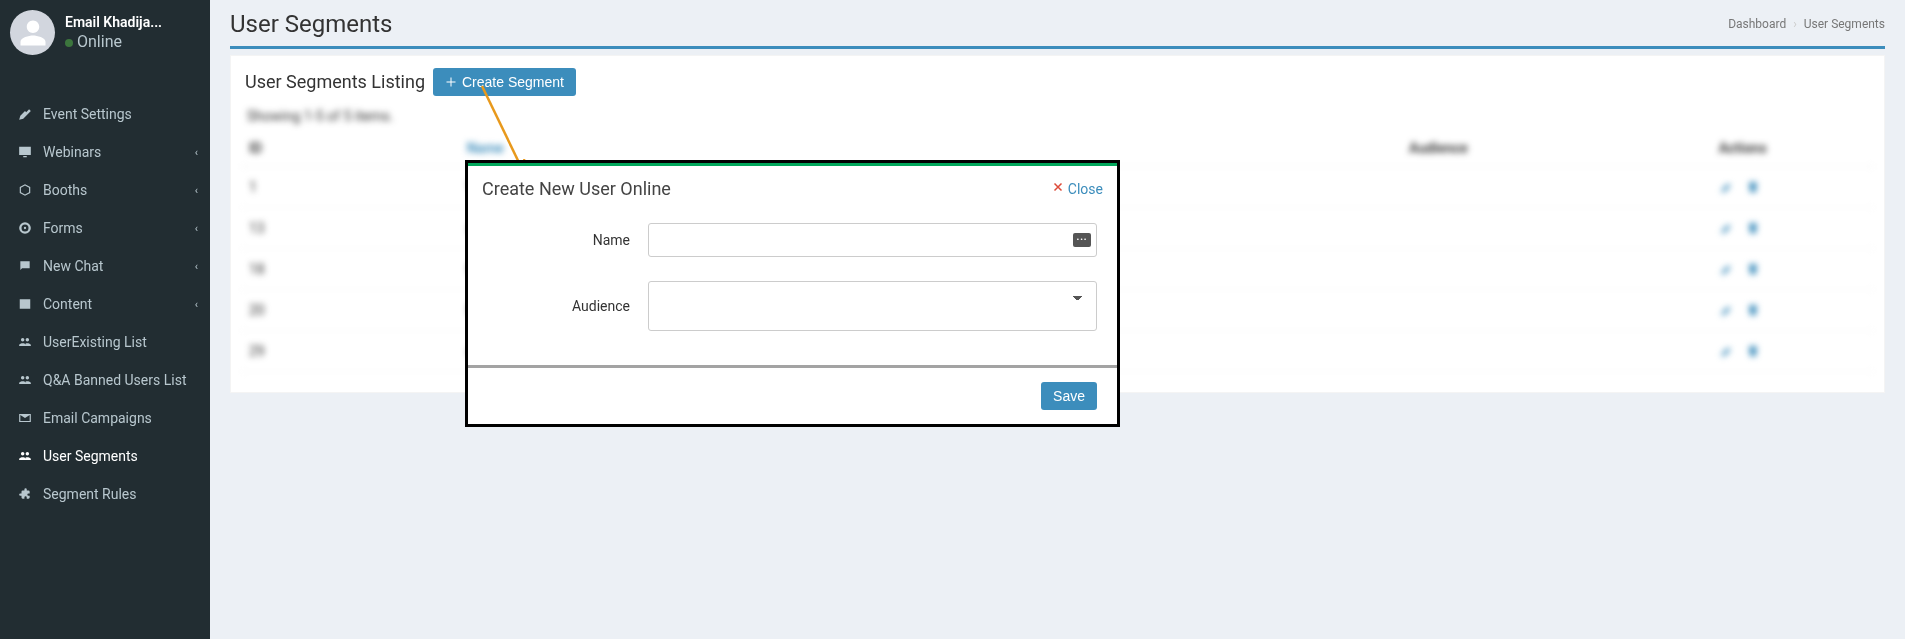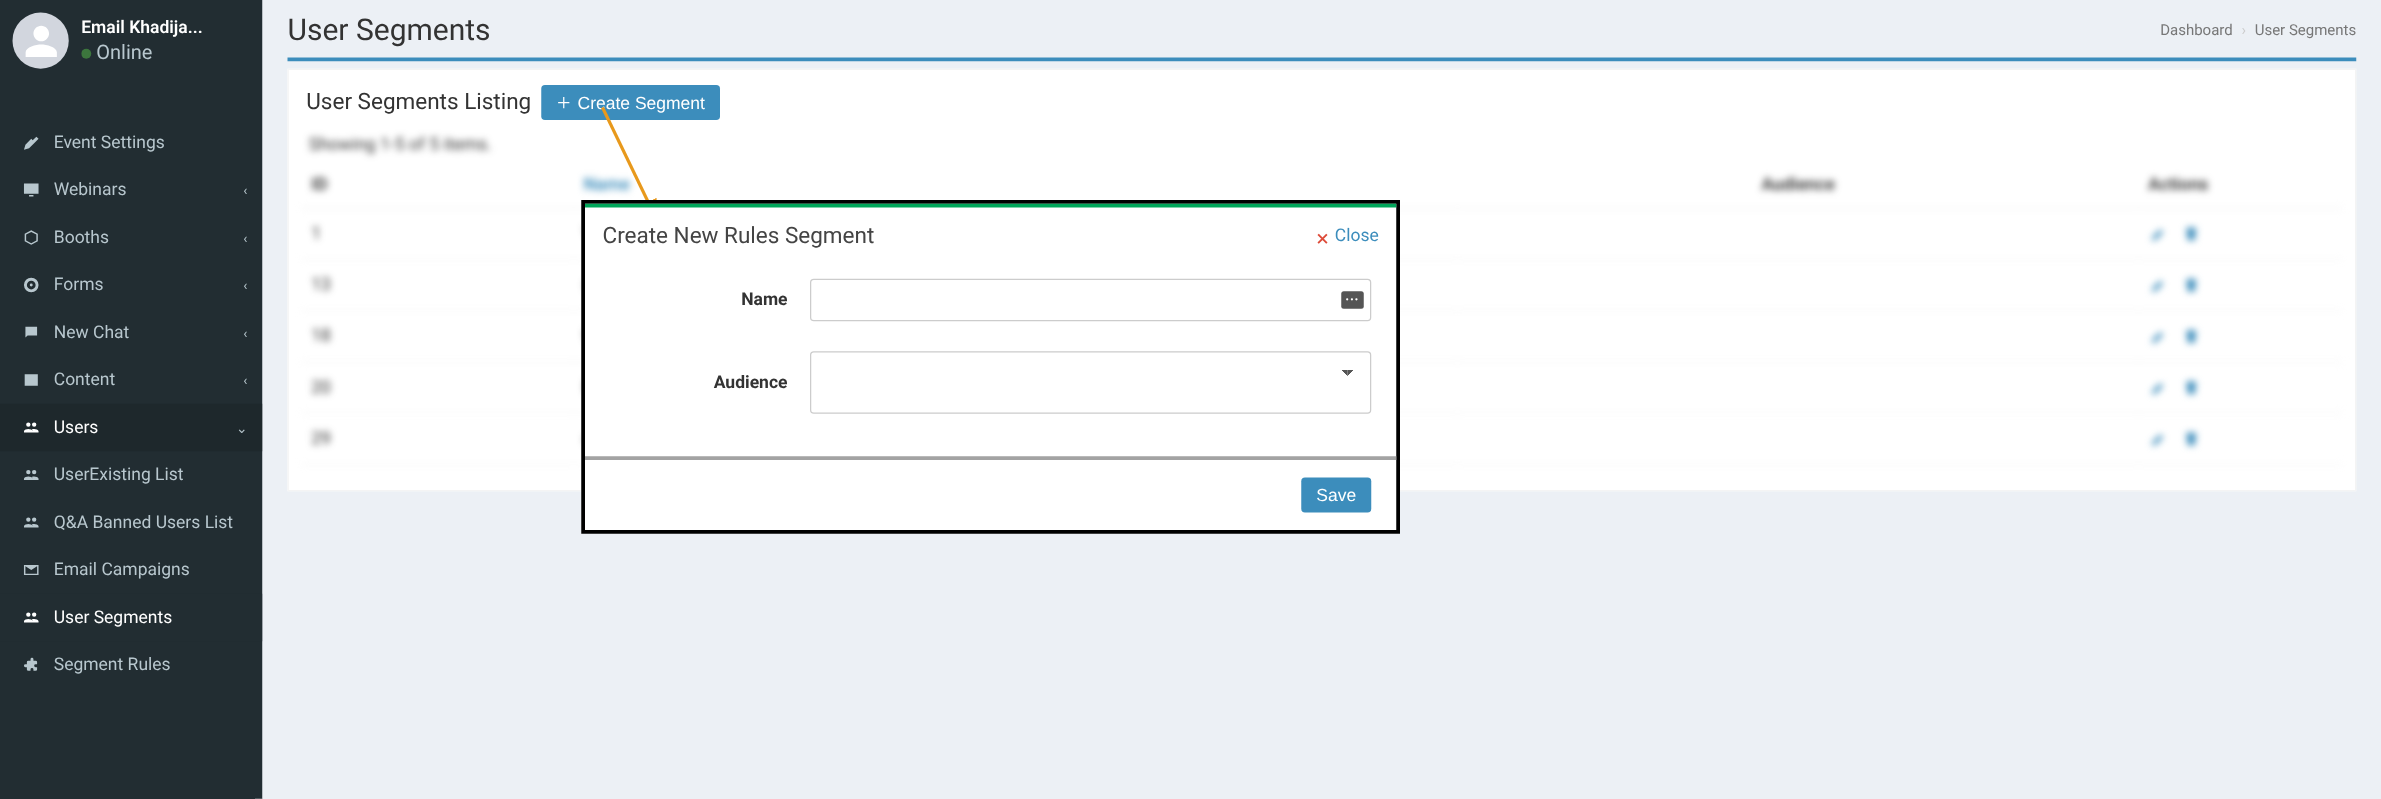--- a/index.html
+++ b/index.html
@@ -122,25 +122,25 @@
   width:655px;
   background:#fff;
   border:3px solid #000;
 }
 .modal-topbar { height:3px; background:#00a65a; }
 .modal-header {
   display:flex; justify-content:space-between; align-items:center;
   padding: 12px 14px 8px 14px;
 }
 .modal-title { font-size:18px; font-weight:400; color:#444; }
-.modal-close { color:#3c8dbc; cursor:pointer; font-size:14px; display:flex; align-items:flex-end; gap:4px;}
+.modal-close { color:#3c8dbc; cursor:pointer; font-size:14px; display:flex; align-items:flex-start; gap:4px;}
 .modal-close svg { width:12px; height:12px; fill:#dd4b39;}
 .modal-body { padding: 16px 20px 10px 20px; }
 .form-row { display:flex; align-items:center; margin-bottom:24px; }
-.form-label { width:160px; text-align:right; font-weight:700; padding-right:18px; font-size:14px; color:#333;}
+.form-label { width:160px; text-align:right; font-weight:400; padding-right:18px; font-size:14px; color:#333;}
 .form-field { flex:1; }
 .input-text {
   width:100%; height:34px; padding:6px 30px 6px 10px;
   border:1px solid #ccc; border-radius:3px; font-size:14px;
   position:relative;
 }
 .input-wrap { position:relative; }
 .input-suffix-icon {
   position:absolute; right:6px; top:50%; transform:translateY(-50%);
   width:18px; height:14px; background:#555; border-radius:2px;
@@ -224,29 +224,20 @@
       <span class="chevron">‹</span>
     </li>
     <li class="nav-item">
       <span class="nav-icon">
           <svg viewBox="0 0 24 24">
             <path d="M3 4h18v16H3V4zm3 11l3-4 3 3 4-5 3 6H6z"></path>
           </svg>
         </span>
       <span>Content</span>
       <span class="chevron">‹</span>
-    </li>
-    <li class="nav-item active">
-      <span class="nav-icon">
-          <svg viewBox="0 0 24 24">
-            <path d="M8 11a3 3 0 100-6 3 3 0 000 6zm8 0a3 3 0 100-6 3 3 0 000 6zM2 19v-2c0-2 4-3 6-3s6 1 6 3v2H2zm12 0v-2c0-1-.5-1.8-1.3-2.4 1-.4 2.2-.6 3.3-.6 2 0 6 1 6 3v2h-8z"></path>
-          </svg>
-        </span>
-      <span>Users</span>
-      <span class="chevron">⌄</span>
     </li>
     <ul class="nav-sub">
       <li class="nav-item">
         <span class="nav-icon">
             <svg viewBox="0 0 24 24">
               <path d="M8 11a3 3 0 100-6 3 3 0 000 6zm8 0a3 3 0 100-6 3 3 0 000 6zM2 19v-2c0-2 4-3 6-3s6 1 6 3v2H2zm12 0v-2c0-1-.5-1.8-1.3-2.4 1-.4 2.2-.6 3.3-.6 2 0 6 1 6 3v2h-8z"></path>
             </svg>
           </span>
         <span>UserExisting List</span>
       </li>
@@ -426,21 +417,21 @@
     <marker id="arrowhead" markerWidth="8" markerHeight="8" refX="6" refY="3" orient="auto">
       <polygon points="0 0, 7 3, 0 6" fill="#e8991c"></polygon>
     </marker>
   </defs>
   <line x1="12" y1="6" x2="55" y2="95" stroke="#e8991c" stroke-width="2.5" marker-end="url(#arrowhead)"></line>
 </svg>
 
 <div class="modal">
   <div class="modal-topbar"></div>
   <div class="modal-header">
-    <div class="modal-title">Create New Rules Segment</div>
+    <div class="modal-title">Create New User Online</div>
     <div class="modal-close">
       <svg viewBox="0 0 24 24">
           <path d="M5 5l14 14M19 5L5 19" stroke="#dd4b39" stroke-width="3"></path>
         </svg>
       <span>Close</span>
     </div>
   </div>
   <div class="modal-body">
     <div class="form-row">
       <div class="form-label">Name</div>

